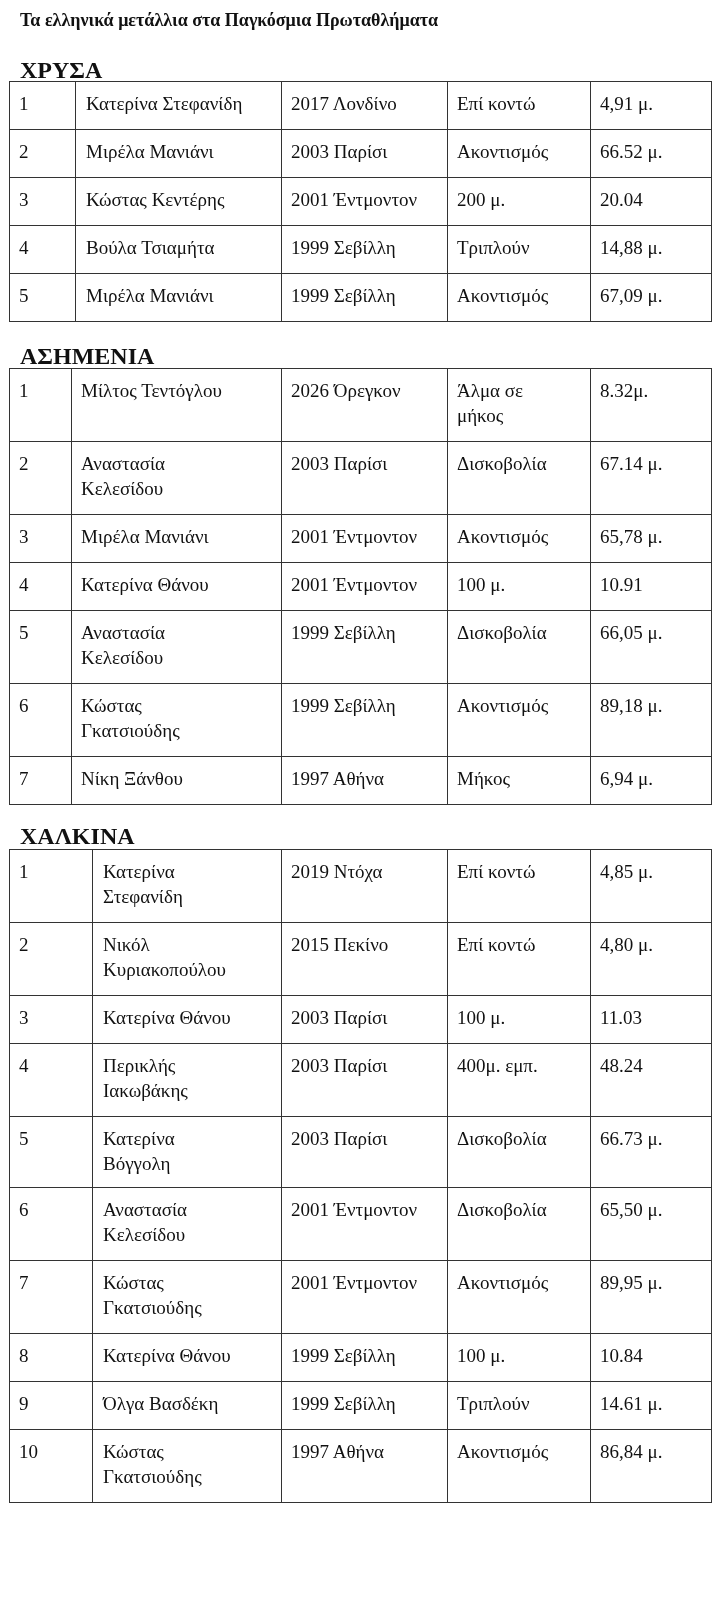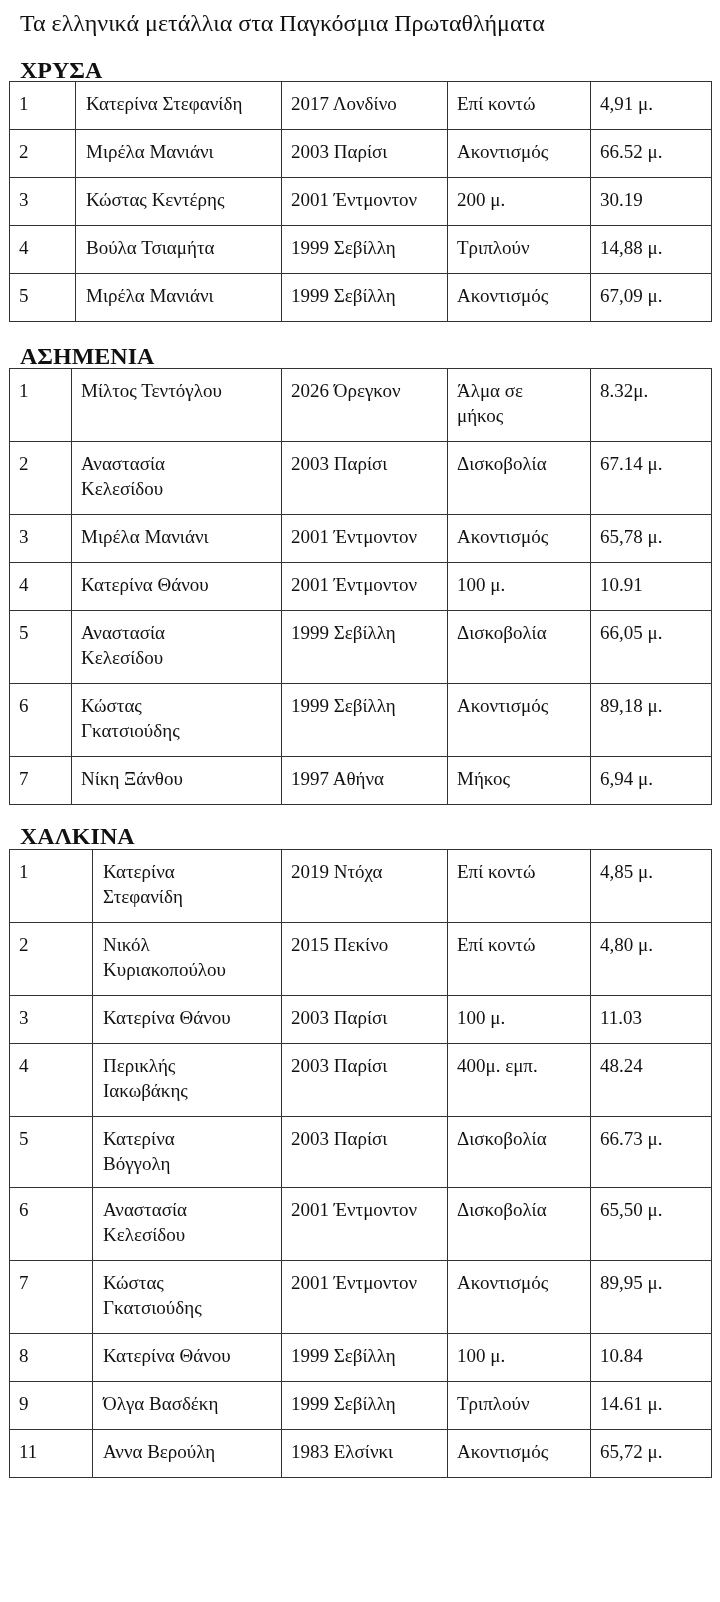--- a/index.html
+++ b/index.html
@@ -12,22 +12,22 @@
     height: 1602px;
     position: relative;
     overflow: hidden;
     font-family: "Liberation Serif", "DejaVu Serif", serif;
     color: #111111;
   }
   .title {
     position: absolute;
     left: 20px;
     top: 10px;
-    font-size: 24px;
-    font-weight: normal;
+    font-size: 18px;
+    font-weight: bold;
     letter-spacing: 0px;
     white-space: nowrap;
   }
   .section-heading {
     position: absolute;
     left: 20px;
     font-size: 24px;
     font-weight: bold;
     white-space: nowrap;
     line-height: 20px;
@@ -96,21 +96,21 @@
       <td class="c-name">Μιρέλα Μανιάνι</td>
       <td>2003 Παρίσι</td>
       <td>Ακοντισμός</td>
       <td>66.52 μ.</td>
     </tr>
     <tr class="r1">
       <td>3</td>
       <td class="c-name">Κώστας Κεντέρης</td>
       <td>2001 Έντμοντον</td>
       <td>200 μ.</td>
-      <td>30.19</td>
+      <td>20.04</td>
     </tr>
     <tr class="r1">
       <td>4</td>
       <td class="c-name">Βούλα Τσιαμήτα</td>
       <td>1999 Σεβίλλη</td>
       <td>Τριπλούν</td>
       <td>14,88 μ.</td>
     </tr>
     <tr class="r1">
       <td>5</td>
@@ -262,21 +262,21 @@
       <td>100 μ.</td>
       <td>10.84</td>
     </tr>
     <tr class="r1">
       <td>9</td>
       <td class="c-name">Όλγα Βασδέκη</td>
       <td>1999 Σεβίλλη</td>
       <td>Τριπλούν</td>
       <td>14.61 μ.</td>
     </tr>
-    <tr class="r1">
-      <td>11</td>
-      <td class="c-name">Αννα Βερούλη</td>
-      <td>1983 Ελσίνκι</td>
-      <td>Ακοντισμός</td>
-      <td>65,72 μ.</td>
+    <tr class="r2">
+      <td>10</td>
+      <td class="c-name" style="padding-right:40px">Κώστας Γκατσιούδης</td>
+      <td>1997 Αθήνα</td>
+      <td>Ακοντισμός</td>
+      <td>86,84 μ.</td>
     </tr>
   </tbody>
 </table>
 
 </body></html>

